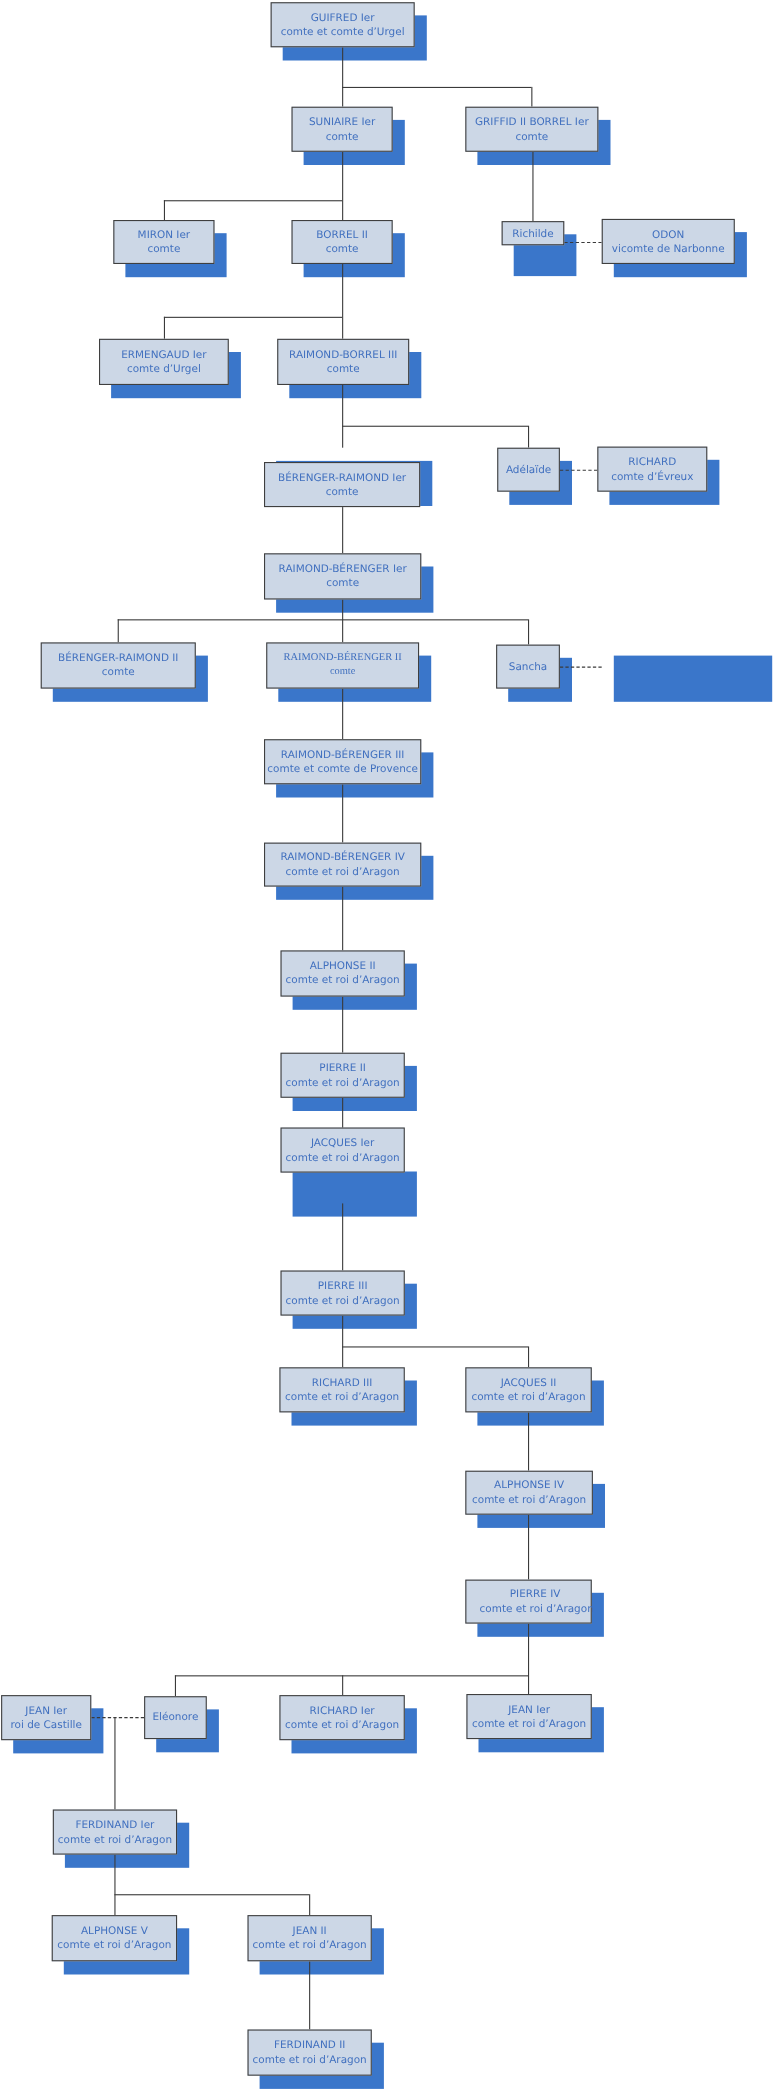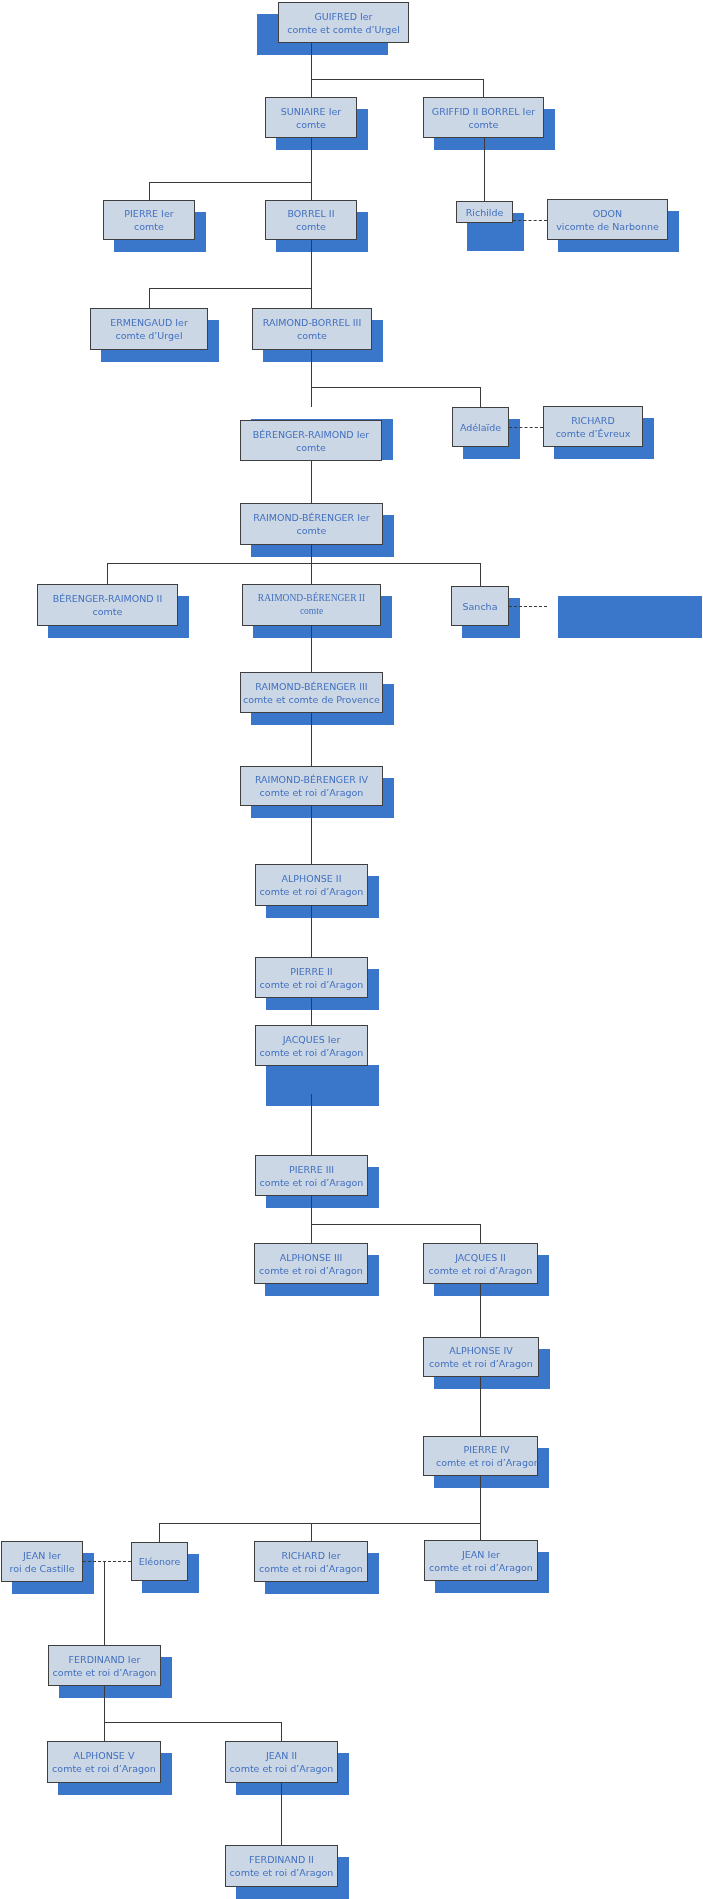--- a/index.html
+++ b/index.html
@@ -112,34 +112,34 @@
     <div class="shadow" style="left: 434px; top: 1349px; width: 116px; height: 40px;"></div>
     <div class="shadow" style="left: 434px; top: 1448px; width: 115px; height: 40px;"></div>
     <div class="shadow" style="left: 12px; top: 1553px; width: 82px; height: 41px;"></div>
     <div class="shadow" style="left: 142px; top: 1554px; width: 57px; height: 39px;"></div>
     <div class="shadow" style="left: 265px; top: 1553px; width: 114px; height: 41px;"></div>
     <div class="shadow" style="left: 435px; top: 1552px; width: 114px; height: 41px;"></div>
     <div class="shadow" style="left: 59px; top: 1657px; width: 113px; height: 41px;"></div>
     <div class="shadow" style="left: 58px; top: 1753px; width: 114px; height: 42px;"></div>
     <div class="shadow" style="left: 236px; top: 1753px; width: 113px; height: 42px;"></div>
     <div class="shadow" style="left: 236px; top: 1857px; width: 113px; height: 42px;"></div>
-    <div class="node" style="left: 246px; top: 2px; width: 131px; height: 41px; margin-left: 32px;">
+    <div class="node" style="left: 246px; top: 2px; width: 131px; height: 41px;">
       <div class="name">GUIFRED Ier</div>
       <div class="title">comte et comte d’Urgel</div>
     </div>
     <div class="node" style="left: 265px; top: 97px; width: 92px; height: 41px;">
       <div class="name">SUNIAIRE Ier</div>
       <div class="title">comte</div>
     </div>
     <div class="node" style="left: 423px; top: 97px; width: 121px; height: 41px;">
       <div class="name">GRIFFID II BORREL Ier</div>
       <div class="title">comte</div>
     </div>
     <div class="node" style="left: 103px; top: 200px; width: 92px; height: 40px;">
-      <div class="name">PIERRE Ier</div>
+      <div class="name">MIRON Ier</div>
       <div class="title">comte</div>
     </div>
     <div class="node" style="left: 265px; top: 200px; width: 92px; height: 40px;">
       <div class="name">BORREL II</div>
       <div class="title">comte</div>
     </div>
     <div class="node" style="left: 456px; top: 201px; width: 57px; height: 22px;">
       <div class="name">Richilde</div>
     </div>
     <div class="node" style="left: 547px; top: 199px; width: 121px; height: 41px;">
@@ -198,21 +198,21 @@
     </div>
     <div class="node" style="left: 255px; top: 1025px; width: 113px; height: 41px;">
       <div class="name">JACQUES Ier</div>
       <div class="title">comte et roi d’Aragon</div>
     </div>
     <div class="node" style="left: 255px; top: 1155px; width: 113px; height: 41px;">
       <div class="name">PIERRE III</div>
       <div class="title">comte et roi d’Aragon</div>
     </div>
     <div class="node" style="left: 254px; top: 1243px; width: 114px; height: 41px;">
-      <div class="name">ALPHONSE III</div>
+      <div class="name">RICHARD III</div>
       <div class="title">comte et roi d’Aragon</div>
     </div>
     <div class="node" style="left: 423px; top: 1243px; width: 115px; height: 41px;">
       <div class="name">JACQUES II</div>
       <div class="title">comte et roi d’Aragon</div>
     </div>
     <div class="node" style="left: 423px; top: 1337px; width: 116px; height: 40px;">
       <div class="name">ALPHONSE IV</div>
       <div class="title">comte et roi d’Aragon</div>
     </div>

